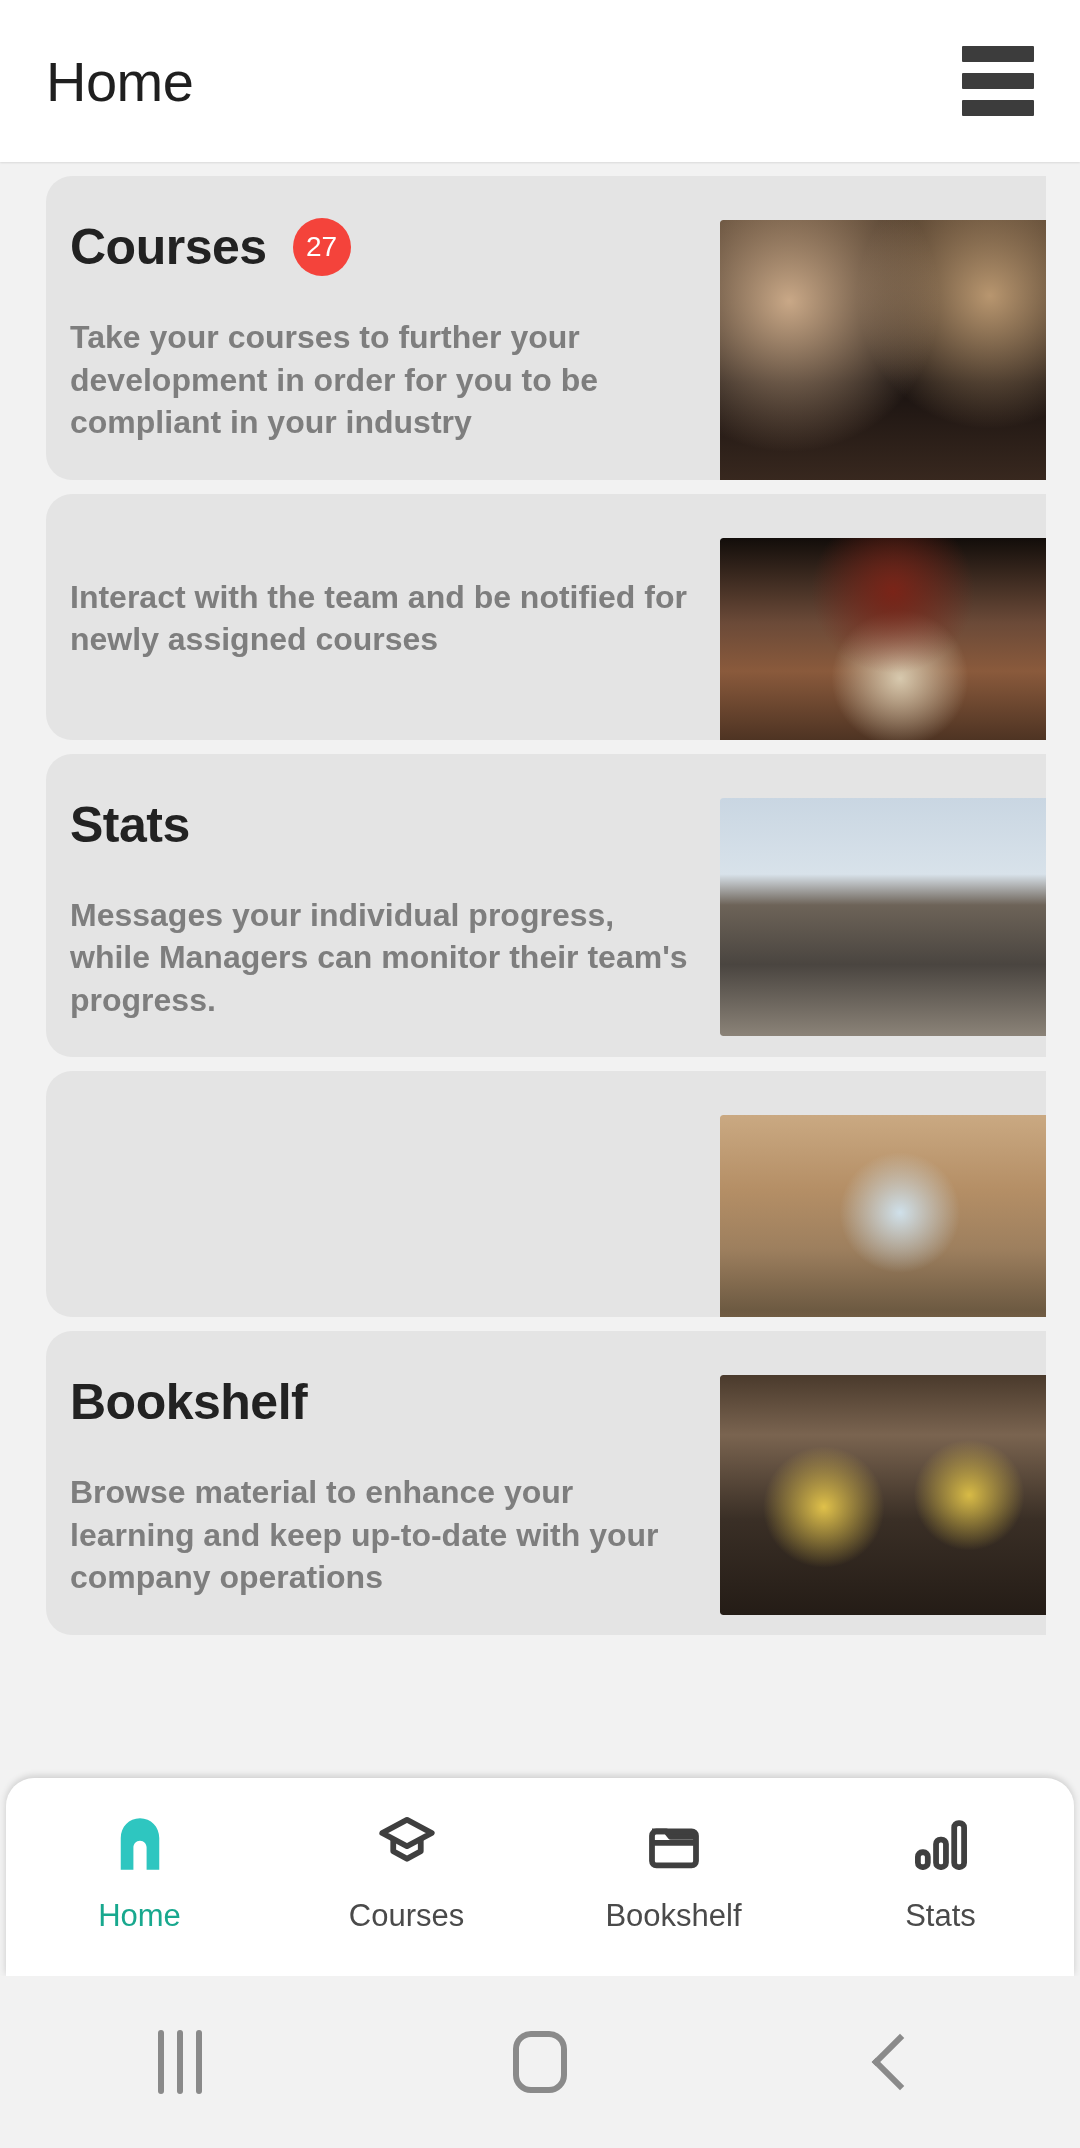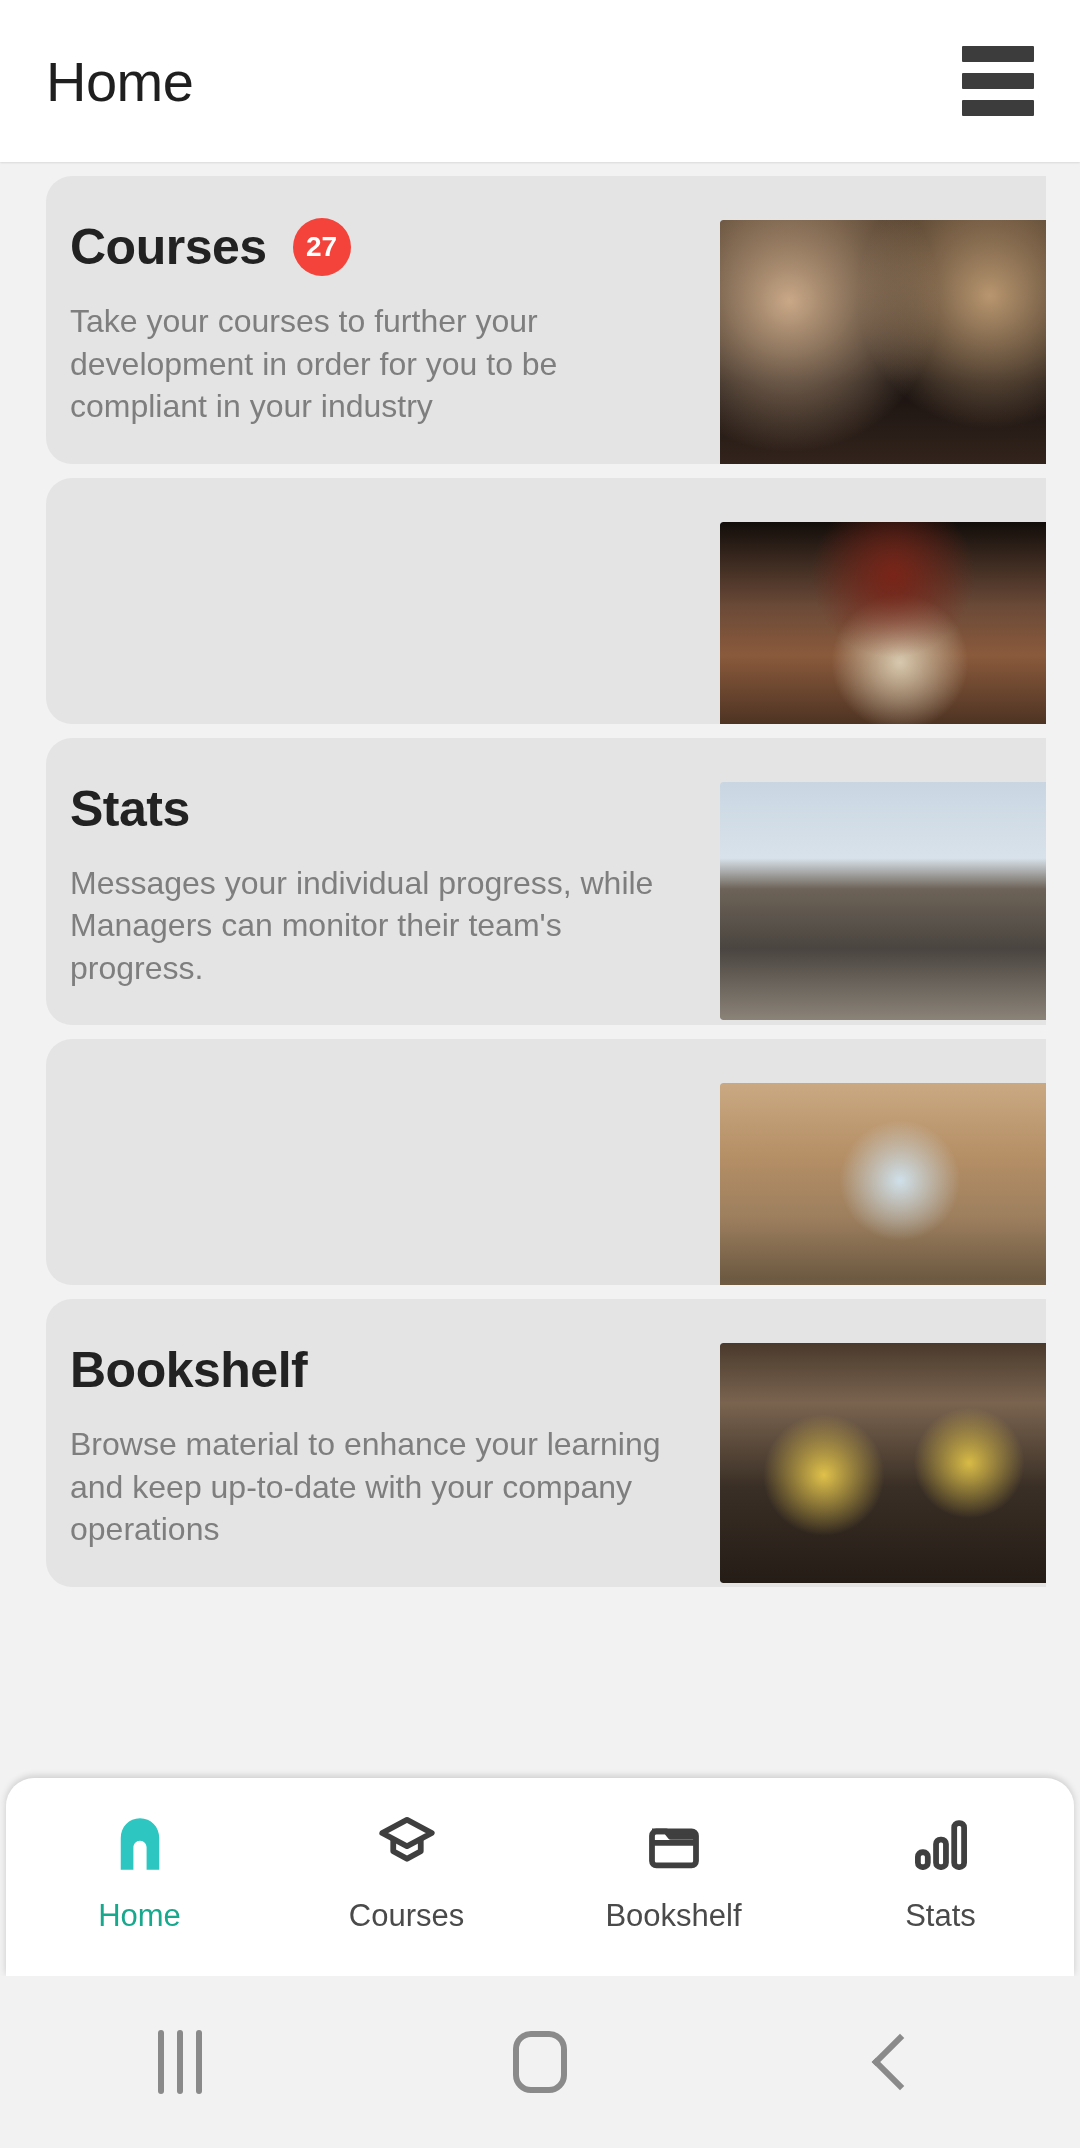--- a/index.html
+++ b/index.html
@@ -31,26 +31,26 @@
     position:relative; margin:0 0 14px 46px; width:1000px;
     background:#e4e4e4; border-radius:26px 0 0 26px;
     min-height:246px; padding:42px 0 36px 0; overflow:hidden;
   }
   .card:first-child { margin-top:14px; }
   .card-body { width:660px; padding-left:24px; }
   .card-head { display:flex; align-items:center; gap:26px; height:58px; }
   .card-title { font-size:50px; font-weight:700; color:#222222; letter-spacing:-0.5px; white-space:nowrap; }
   .badge {
     min-width:58px; height:58px; padding:0 12px; border-radius:50%;
-    background:#f4433b; color:#ffffff; font-size:28px; font-weight:700;
+    background:#f4433b; color:#ffffff; font-size:28px; font-weight:400;
     display:flex; align-items:center; justify-content:center; line-height:1;
   }
   .card-desc {
-    margin-top:24px; font-size:32px; line-height:1.33;
-    color:#7e7e7e; font-weight:400; max-width:620px;
+    margin-top:40px; font-size:32px; line-height:1.33;
+    color:#7e7e7e; font-weight:700; max-width:620px;
   }
   .card-photo {
     position:absolute; top:44px; left:674px; width:346px; height:auto;
     border-radius:3px; overflow:hidden;
   }
   .thumb { width:346px; display:block; border-radius:3px; }
 
   
   .ph-courses { height:270px; background:
       radial-gradient(circle at 20% 30%, #c9a887 0%, rgba(201,168,135,0) 45%),
@@ -119,20 +119,21 @@
         </div>
         <div class="card-desc">Take your courses to further your development in order for you to be compliant in your industry</div>
       </div>
       <div class="card-photo">
         <div class="thumb ph-courses"></div>
       </div>
     </div>
 
     <div class="card">
       <div class="card-body">
+        <div class="card-desc">Interact with the team and be notified for newly assigned courses</div>
       </div>
       <div class="card-photo">
         <div class="thumb ph-messages"></div>
       </div>
     </div>
 
     <div class="card">
       <div class="card-body">
         <div class="card-head">
           <div class="card-title">Stats</div>

